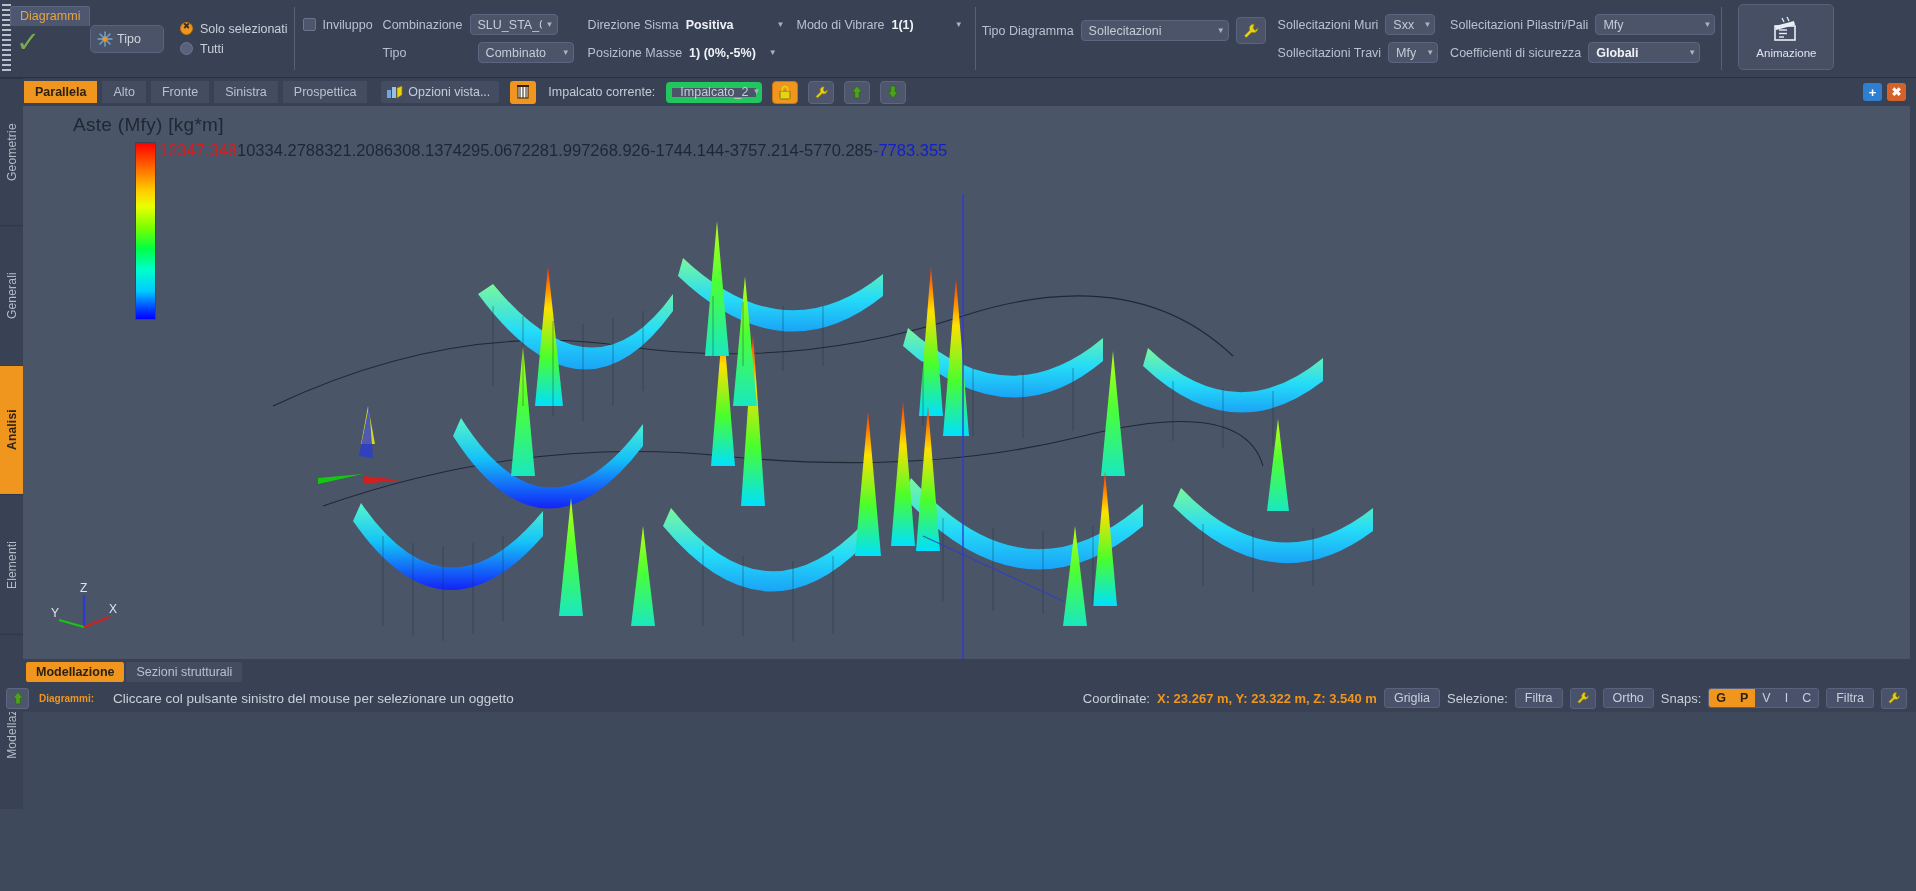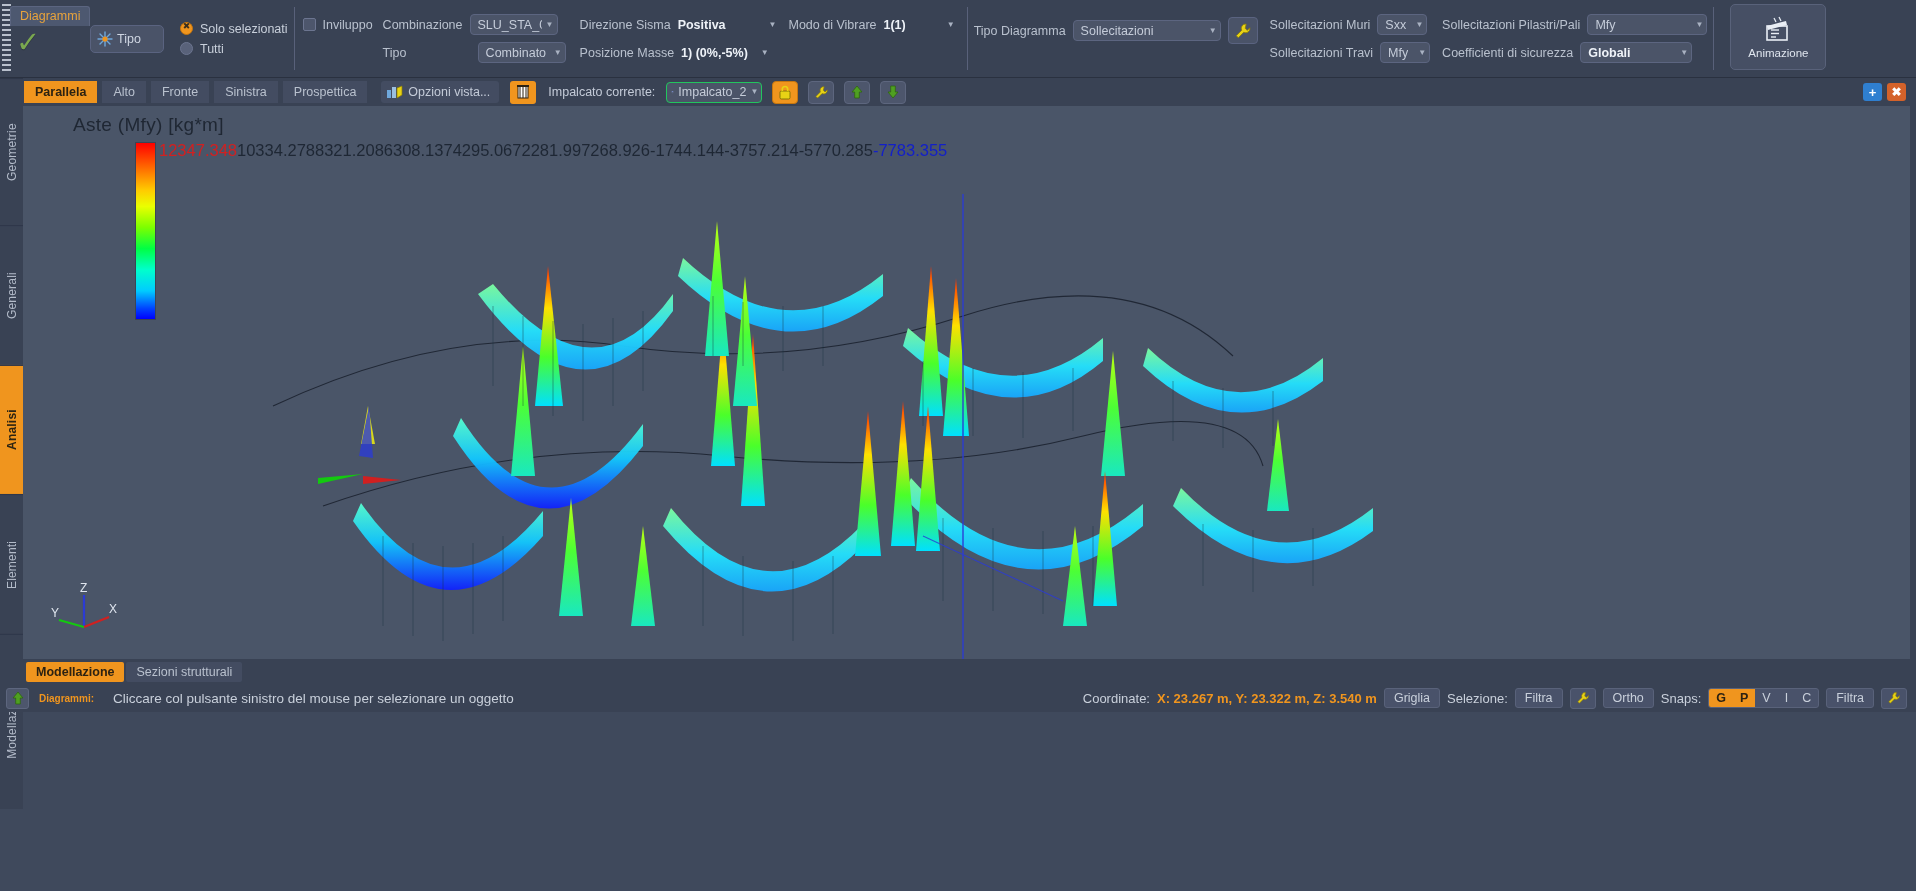--- a/index.html
+++ b/index.html
@@ -101,21 +101,21 @@
     background: #434c61; font-size: 12.5px; color: #c4cbd8; margin-left: 9px;
     border-radius: 3px;
   }
   .imp-icon-btn {
     width: 26px; height: 23px; background: #f0951e; border-radius: 3px;
     margin-left: 7px; display: flex; align-items: center; justify-content: center;
   }
   .imp-label { font-size: 12.5px; color: #c4cbd8; margin-left: 8px; }
   .imp-combo {
     margin-left: 7px; width: 96px; height: 21px; background: #4b5468;
-    border: 1px solid #22c55e; border-radius: 4px; display: flex;
+    border: 6px solid #22c55e; border-radius: 4px; display: flex;
     align-items: center; gap: 4px; padding: 0 3px 0 4px; font-size: 12.5px; color: #c5ccd9;
   }
   .tb-ico {
     width: 26px; height: 23px; border-radius: 4px; background: #4d566c;
     border: 1px solid #5d667e; display: flex; align-items: center;
     justify-content: center; margin-left: 6px;
   }
   .tb-ico.on { background: #f0951e; border-color: #c6760f; }
   .plus-btn {
     position: absolute; right: 34px; top: 5px; width: 19px; height: 18px;
@@ -273,21 +273,21 @@
       <div class="col2" style="margin-left:10px;">
         <div class="lblrow">
           <span class="lbl">Combinazione</span>
           <span class="combo" style="width:88px;">
             <span class="cv">SLU_STA_01</span>
             <span class="caret">▼</span>
           </span>
         </div>
         <div class="lblrow">
           <span class="lbl" style="min-width:88px;">Tipo</span>
-          <span class="combo" style="width:88px;">
+          <span class="combo" style="width:96px;">
             <span class="cv">Combinato</span>
             <span class="caret">▼</span>
           </span>
         </div>
       </div>
 
       <div class="col2" style="margin-left:14px;">
         <div class="lblrow">
           <span class="lbl">Direzione Sisma</span>
           <span class="val-strong">Positiva</span>

